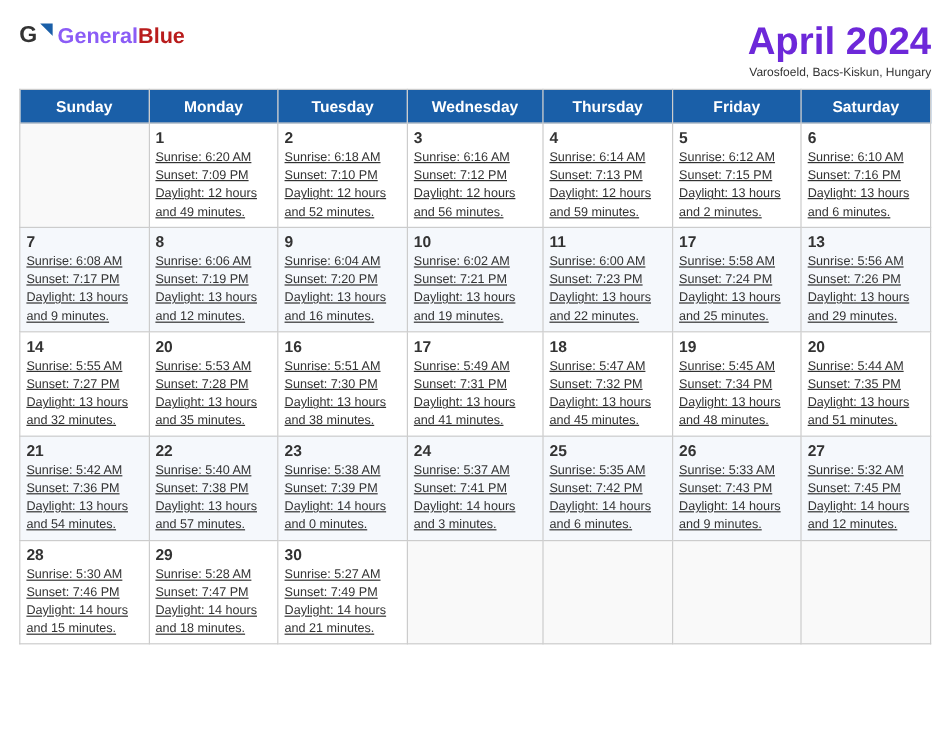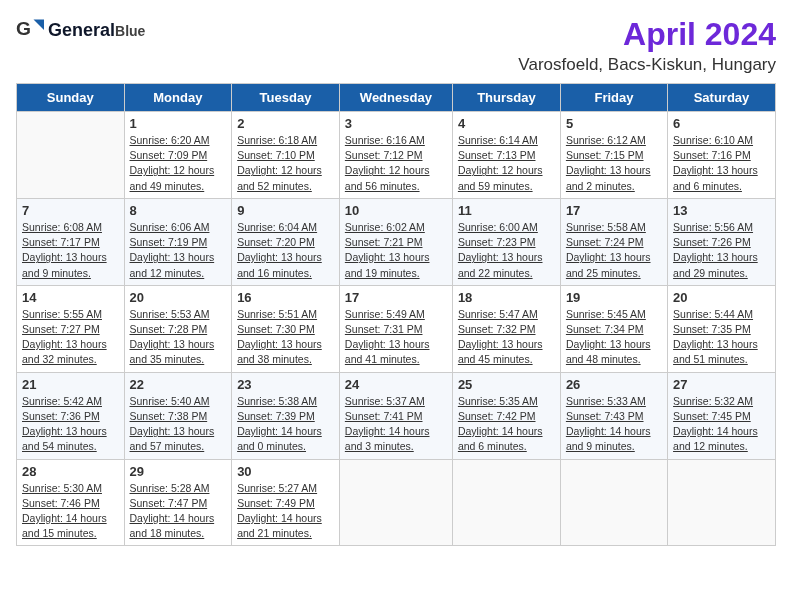--- a/index.html
+++ b/index.html
@@ -27,21 +27,21 @@
     }
     .title-block {
       text-align: right;
     }
     .month-title {
       font-size: 32px;
       font-weight: bold;
       color: #6d28d9;
     }
     .location-title {
-      font-size: 17px;
+      font-size: 10px;
       color: #333;
       margin-top: 2px;
     }
     table {
       width: 100%;
       border-collapse: collapse;
       margin-top: 8px;
     }
     th {
       background-color: #1a5fa8;
@@ -87,21 +87,21 @@
 </head>
 <body>
 
 <div class="header-top">
   <div class="logo">
     <svg class="logo-icon" viewBox="0 0 32 32" xmlns="http://www.w3.org/2000/svg">
       <text x="0" y="22" font-size="22" font-weight="bold" fill="#333">G</text>
       <polygon points="20,4 32,4 32,16" fill="#1a5fa8"></polygon>
     </svg>
     <div>
-      <span style="font-size:18px;font-weight:bold;color:#0f172a;">General</span><span style="font-size:14px;font-weight:bold;color:#404040;">Blue</span>
+      <span style="font-size:18px;font-weight:bold;color:#8b5cf6;">General</span><span style="font-size:18px;font-weight:bold;color:#b91c1c;">Blue</span>
     </div>
   </div>
   <div class="title-block">
     <div class="month-title">April 2024</div>
     <div class="location-title">Varosfoeld, Bacs-Kiskun, Hungary</div>
   </div>
 </div>
 
 <table>
   <thead>

